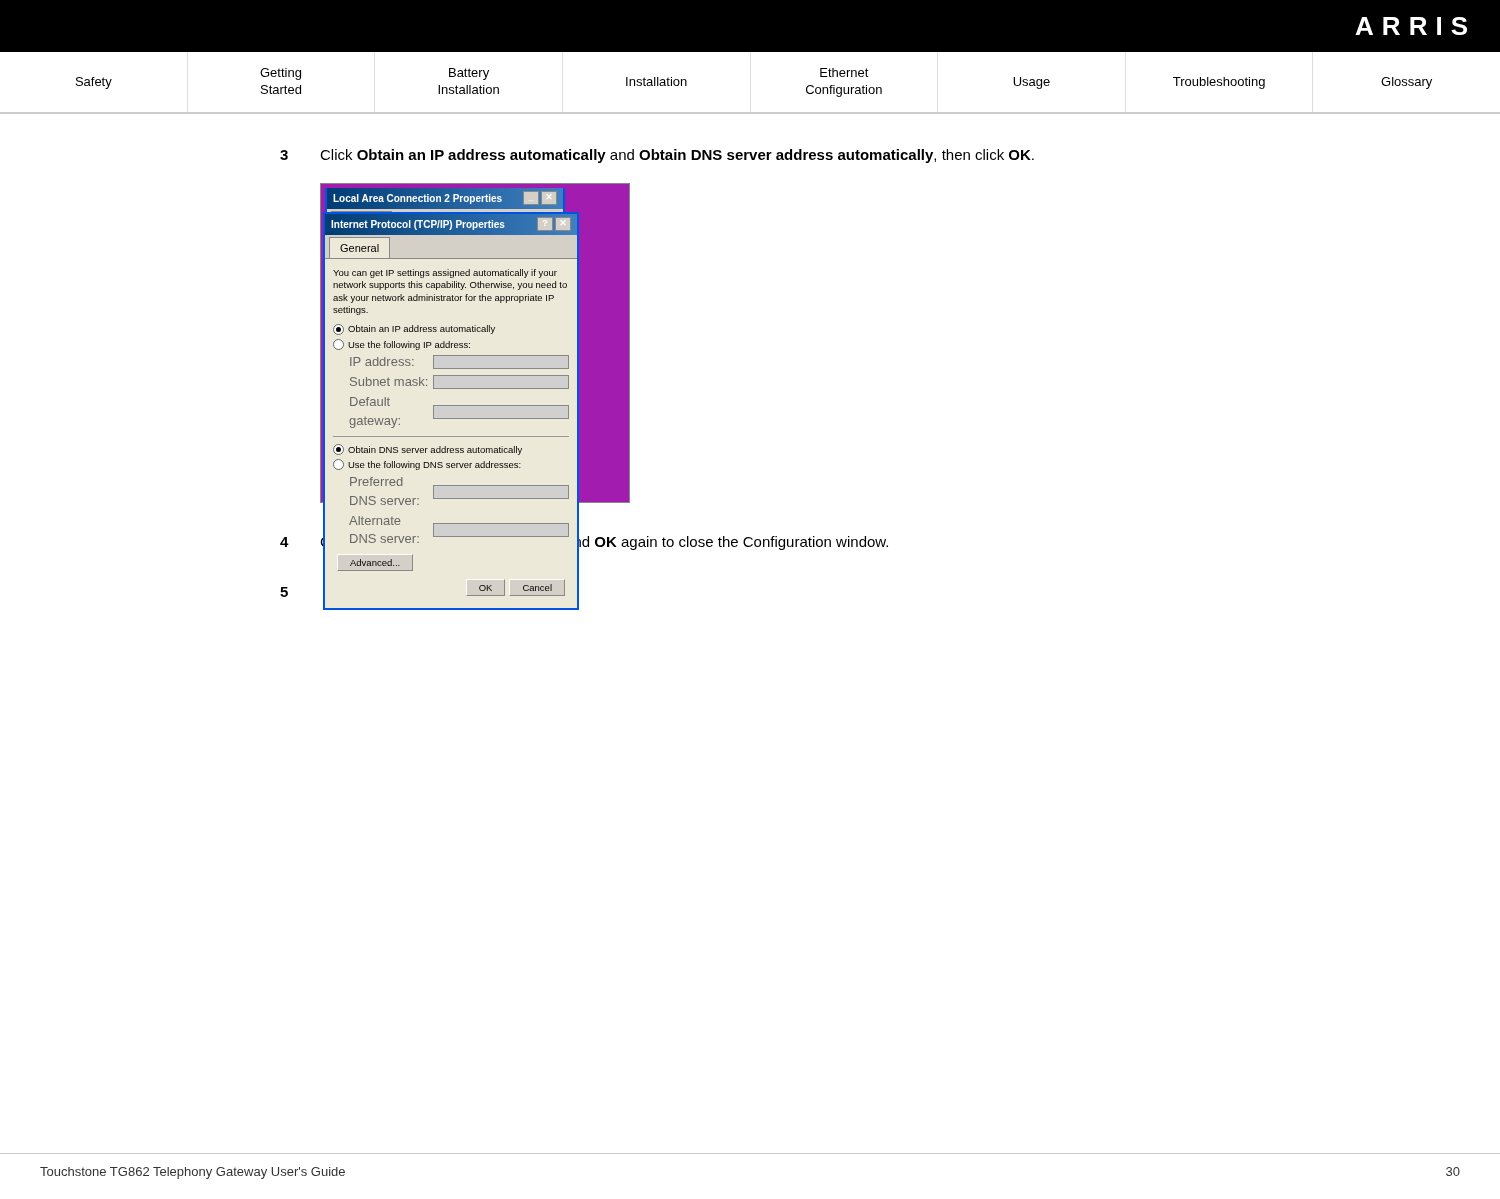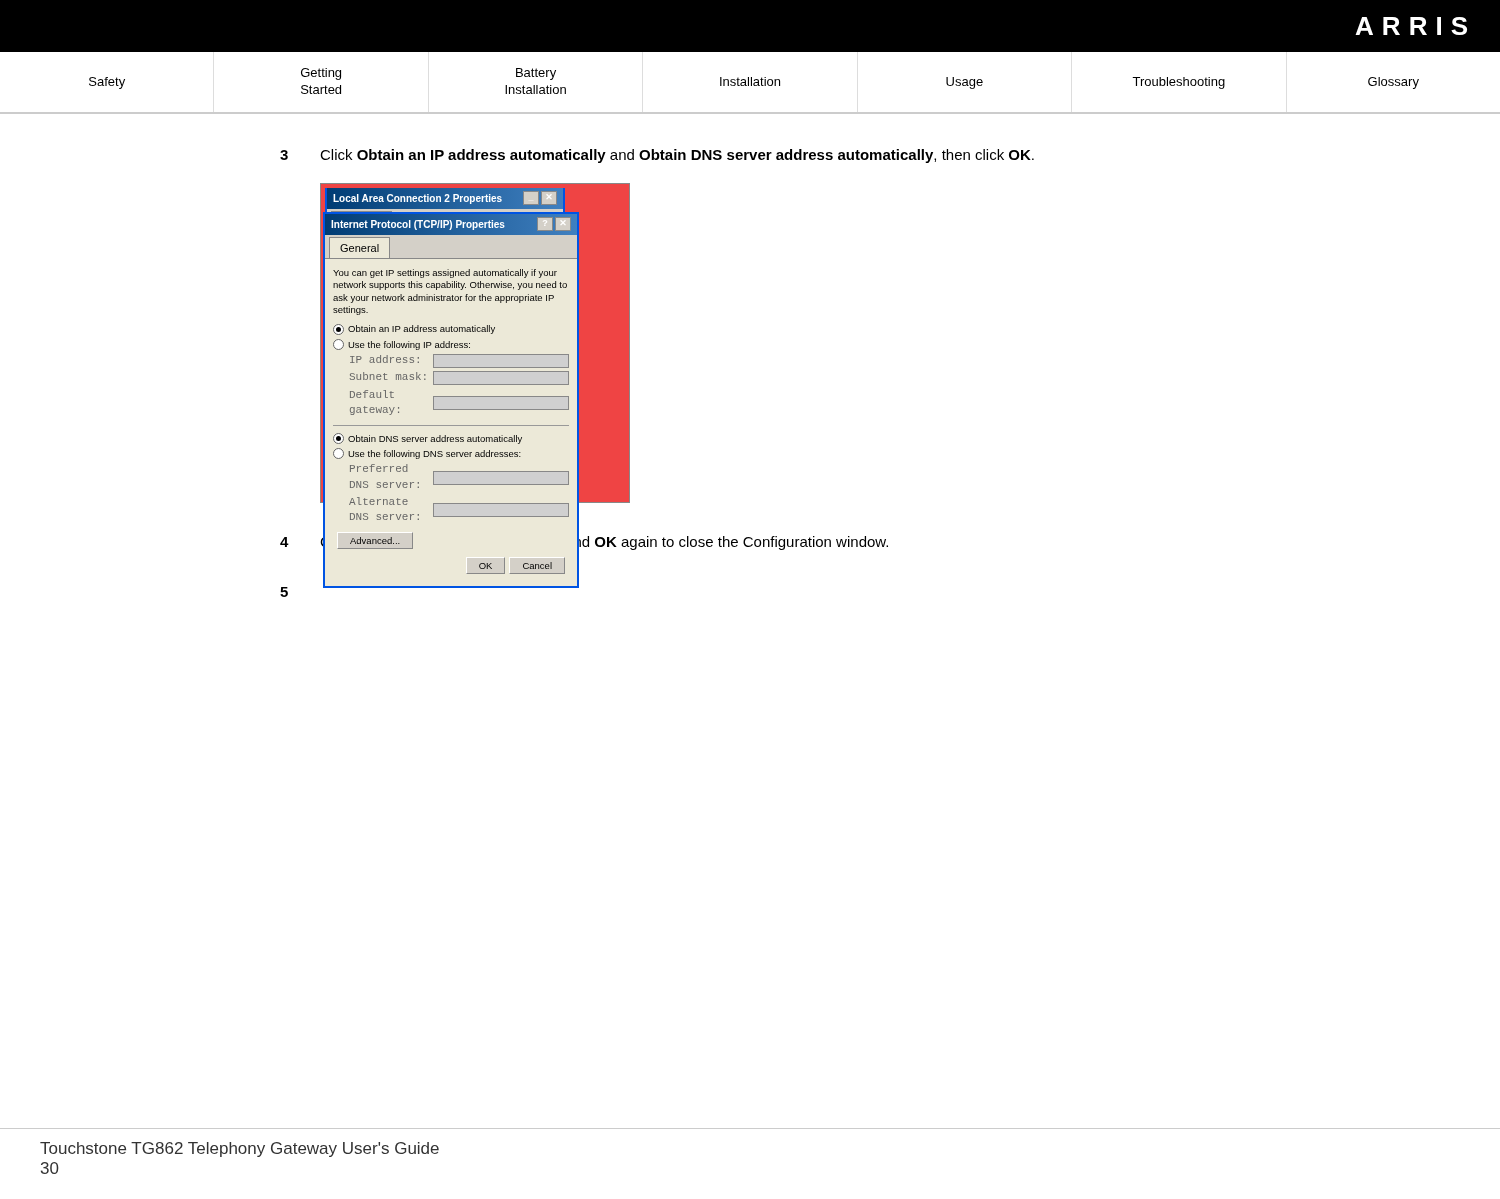--- a/index.html
+++ b/index.html
@@ -204,22 +204,21 @@
     .field-row {
       display: flex;
       align-items: center;
       gap: 4px;
       margin: 2px 0 2px 16px;
       font-size: 9px;
     }
     .field-label {
       width: 80px;
       color: #666;
-      font-size: 11px;
-      font-family: Liberation Mono, monospace;
+      font-size: 13px;
     }
     .field-input {
       flex: 1;
       height: 14px;
       border: 1px solid #888;
       background: #d0d0d0;
     }
     .section-divider {
       height: 1px;
       background: #999;
@@ -248,55 +247,56 @@
 
     
     .footer {
       position: absolute;
       bottom: 20px;
       left: 0;
       right: 0;
       display: flex;
       justify-content: space-between;
       padding: 0 40px;
-      font-size: 17px;
+      font-size: 13px;
       color: #333;
       border-top: 1px solid #ccc;
       padding-top: 10px;
-      flex-direction: column;
     }
   </style>
 </head>
 <body>
 
 <div class="header">
   <span class="logo-text">ARRIS</span>
 </div>
 
 <nav class="navbar">
   <div class="nav-item">Safety</div>
   <div class="nav-item" style="white-space:pre-line;">Getting
 Started</div>
   <div class="nav-item" style="white-space:pre-line;">Battery
 Installation</div>
   <div class="nav-item">Installation</div>
+  <div class="nav-item" style="white-space:pre-line;">Ethernet
+Configuration</div>
   <div class="nav-item">Usage</div>
   <div class="nav-item">Troubleshooting</div>
   <div class="nav-item">Glossary</div>
 </nav>
 
 <div class="main-content">
 
   <div class="step">
     <div class="step-number">3</div>
     <div class="step-content">
       <span>Click </span><strong>Obtain an IP address automatically</strong><span> and </span><strong>Obtain DNS server address automatically</strong><span>, then click </span><strong>OK</strong><span>.</span>
 
       
-      <div class="screenshot-container" style="margin-top:16px; position:relative; width:310px; height:320px; background:#ef4444;">
+      <div class="screenshot-container" style="margin-top:16px; position:relative; width:310px; height:320px; background:#a21caf;">
 
         <div style="position:absolute; top:4px; left:4px; width:240px; background:#ece9d8; border:2px solid #0054e3; border-top:none;">
           <div class="outer-title">
             <span style="font-size:10px;">Local Area Connection 2 Properties</span>
             <div class="title-bar-buttons">
               <div class="title-bar-btn">_</div>
               <div class="title-bar-btn">✕</div>
             </div>
           </div>
           <div class="tab-bar">

